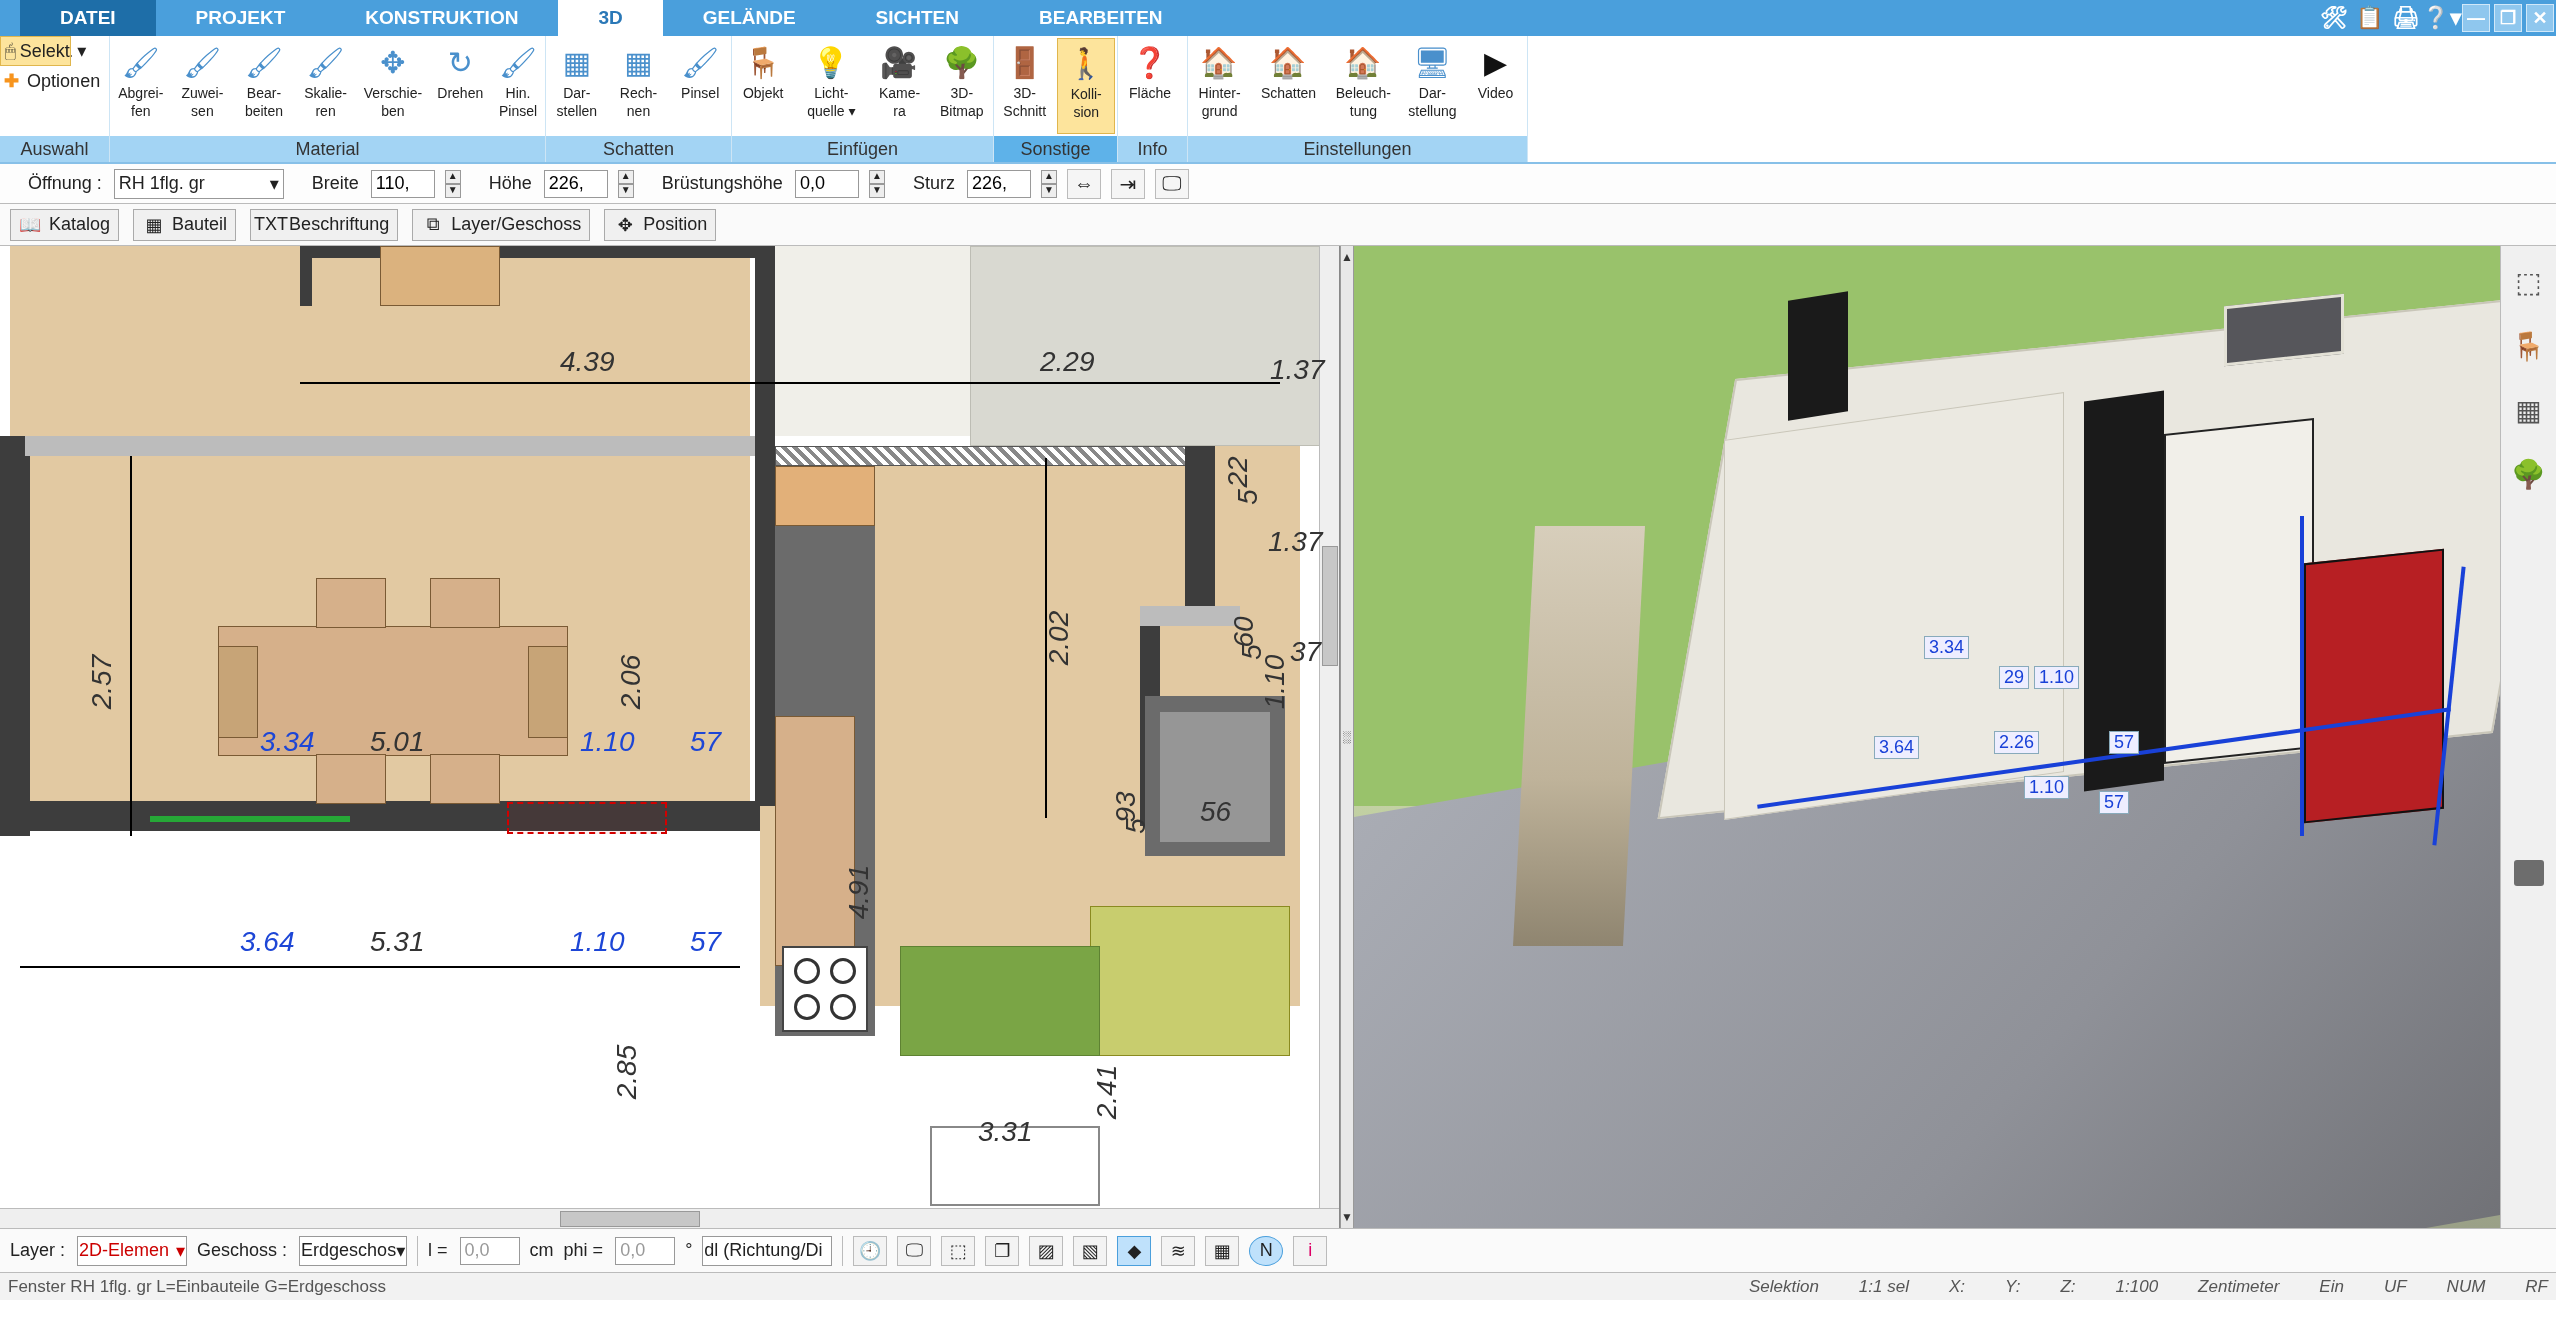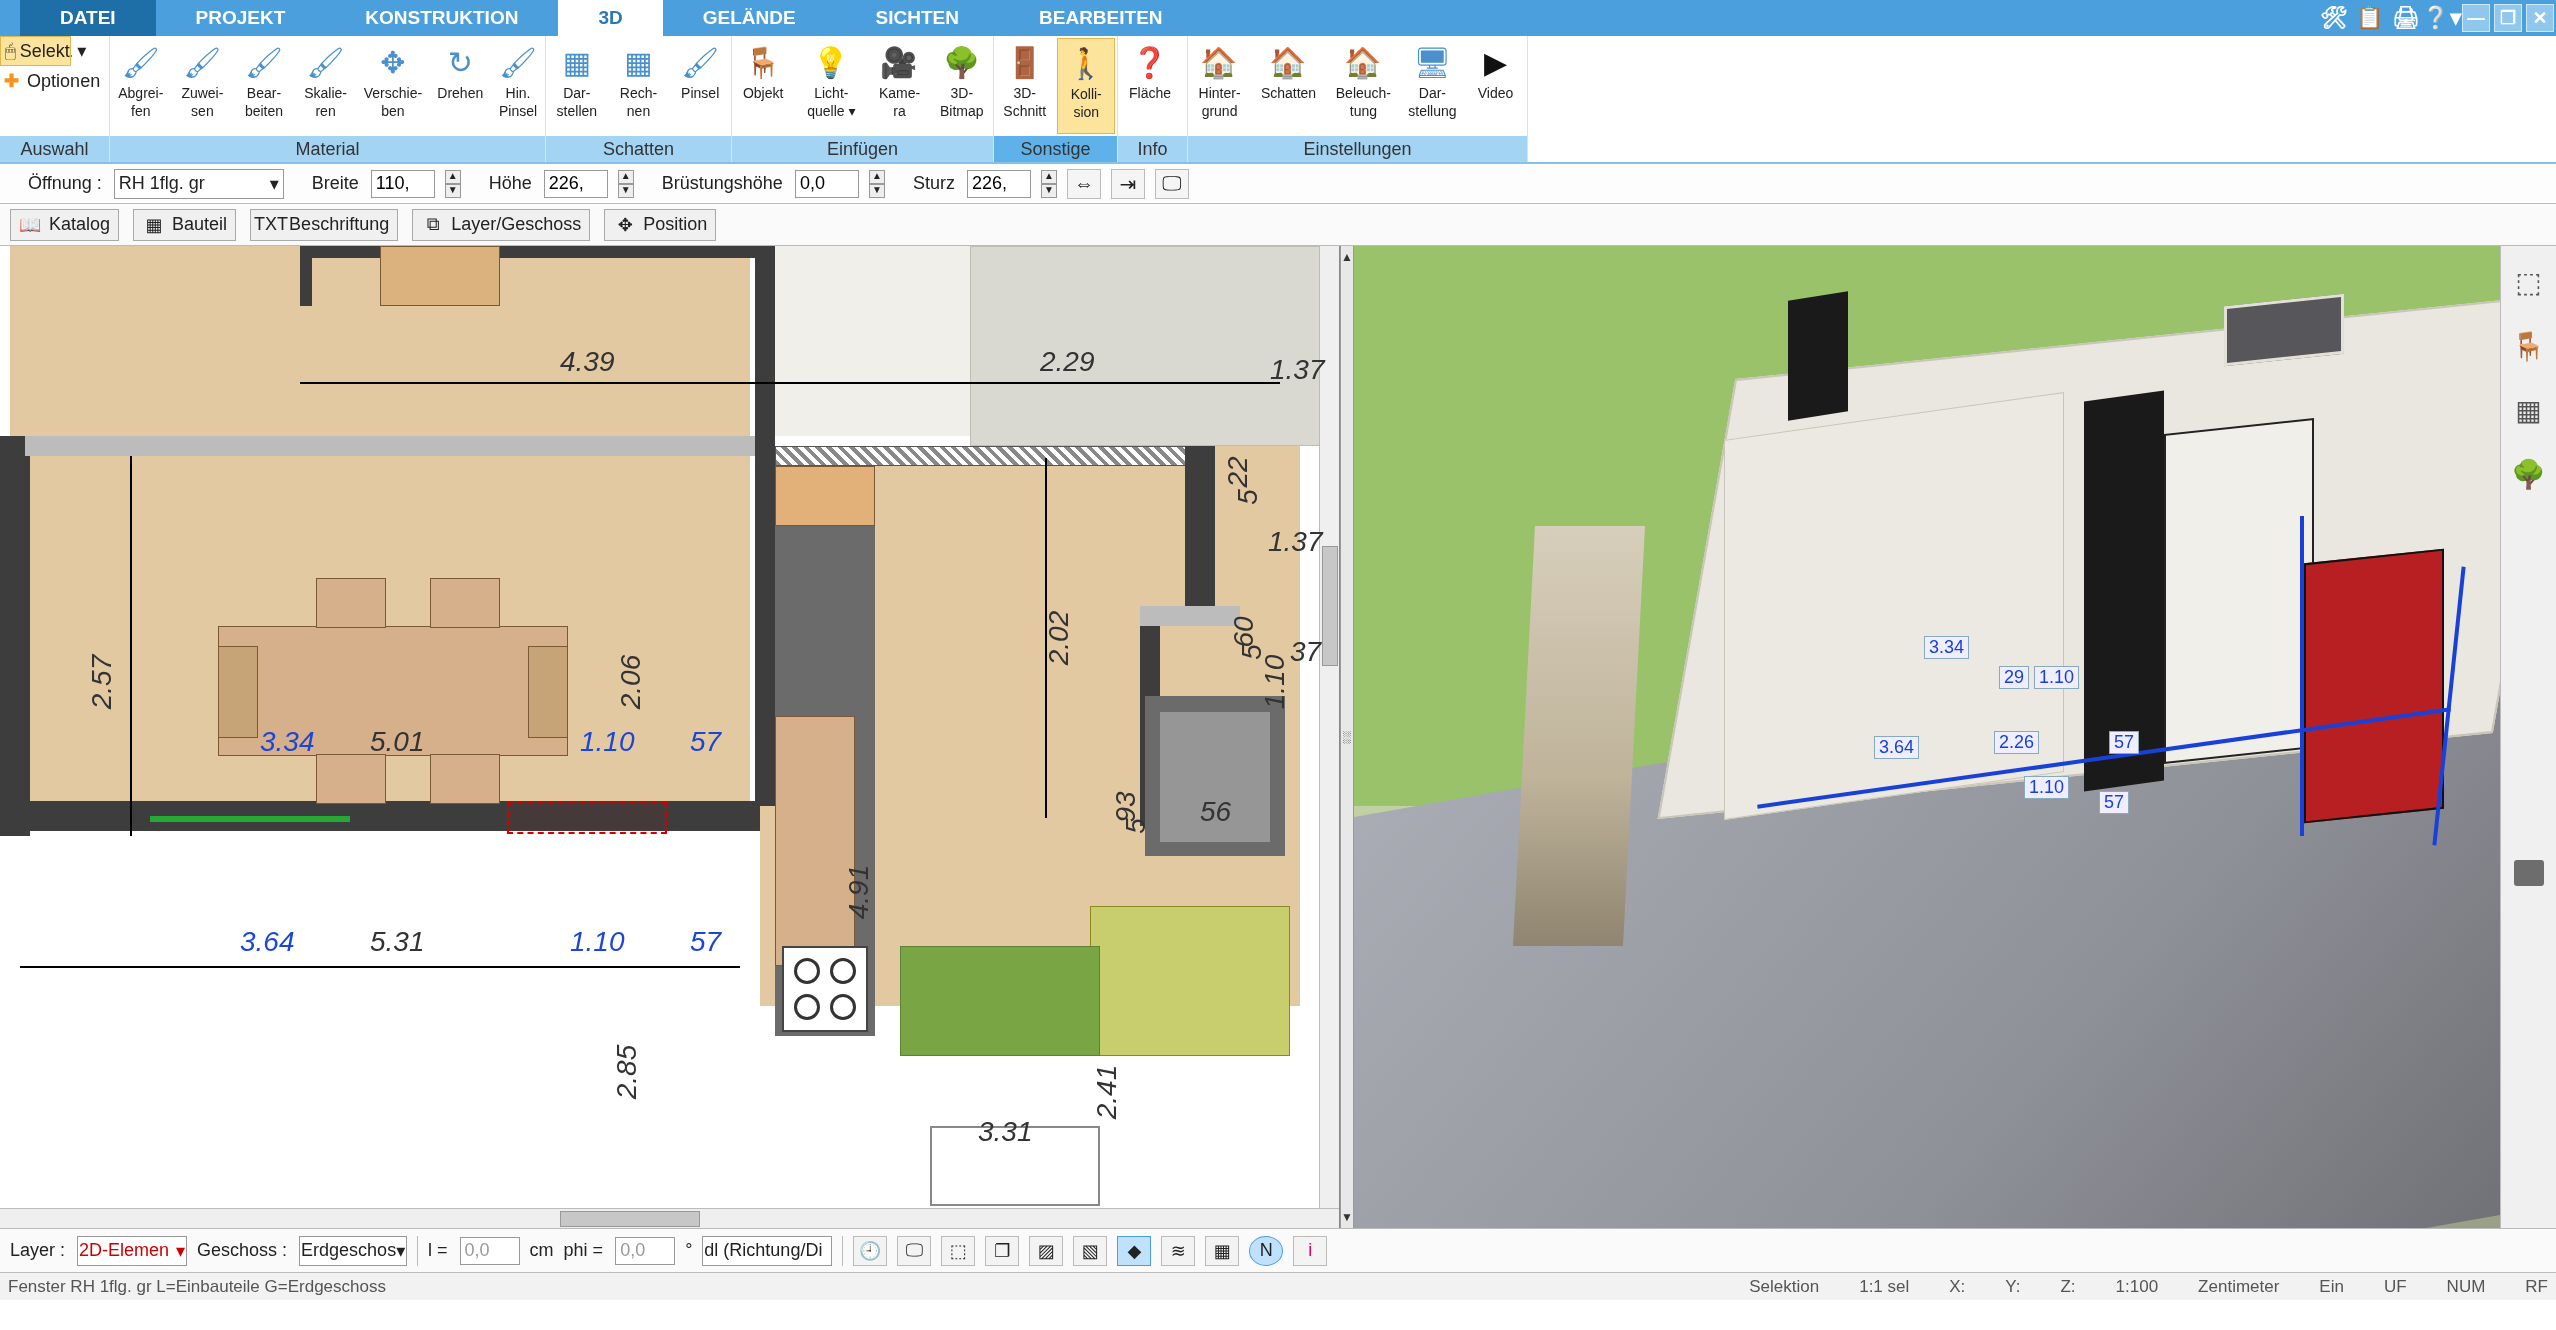--- a/index.html
+++ b/index.html
@@ -99,21 +99,21 @@
 #bottombar .dd{border:1px solid #999;height:30px;padding:0 1px;display:flex;align-items:center;background:#fff;}
 #bottombar .dd.red{color:#c00;}
 #bottombar input[type=text]{height:28px;border:1px solid #999;padding:0 4px;width:60px;color:#999;font-size:18px;}
 #bottombar .sep{width:1px;height:30px;background:#bbb;}
 #bottombar .ib{width:34px;height:30px;border:1px solid #bbb;background:#f3f3f3;display:flex;align-items:center;justify-content:center;cursor:pointer;font-size:18px;}
 #bottombar .ib.active{background:#bfe1fb;border-color:#4a9fdc;}
 #bottombar .ib.circle{border-radius:50%;}
 
 
 #statusbar { height: 28px; background:#f2f2f2; border-top:1px solid #bbb; display:flex; align-items:center; padding:0 8px; font-size:17px; color:#555; gap:40px;}
-#statusbar .r { margin-left:auto; display:flex; gap:40px; }
+#statusbar .r { margin-left:auto; display:flex; gap:40px;font-style:italic; }
 </style>
 </head>
 <body>
 
 <div id="titlebar">
   <div class="tab dark">DATEI</div>
   <div class="tab">PROJEKT</div>
   <div class="tab">KONSTRUKTION</div>
   <div class="tab active">3D</div>
   <div class="tab">GELÄNDE</div>

